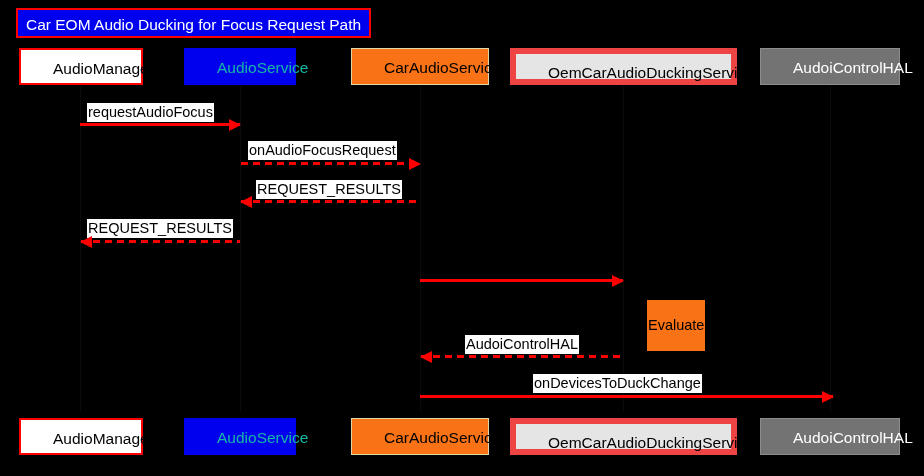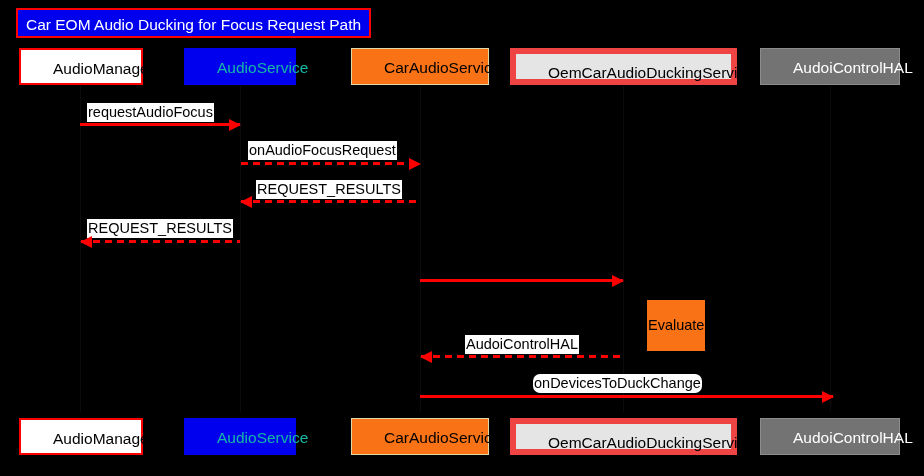--- a/index.html
+++ b/index.html
@@ -221,19 +221,19 @@
   </div>
 
   <div class="note-label" style="left:639px; top:300px;">Evaluate</div>
 
   <div class="msg-label" style="left:457px; top:335px;">AudoiControlHAL</div>
   <div class="msg dashed to-left" style="left:413px; top:355px; width:203px;">
     <div class="shaft"></div>
     <div class="head"></div>
   </div>
 
-  <div class="msg-label" style="left:525px; top:374px;border-radius:7px;">onDevicesToDuckChange</div>
+  <div class="msg-label" style="left:525px; top:374px;">onDevicesToDuckChange</div>
   <div class="msg solid to-right" style="left:412px; top:395px; width:413px;">
     <div class="shaft"></div>
     <div class="head"></div>
   </div>
 
 </div>
 
 </body></html>

